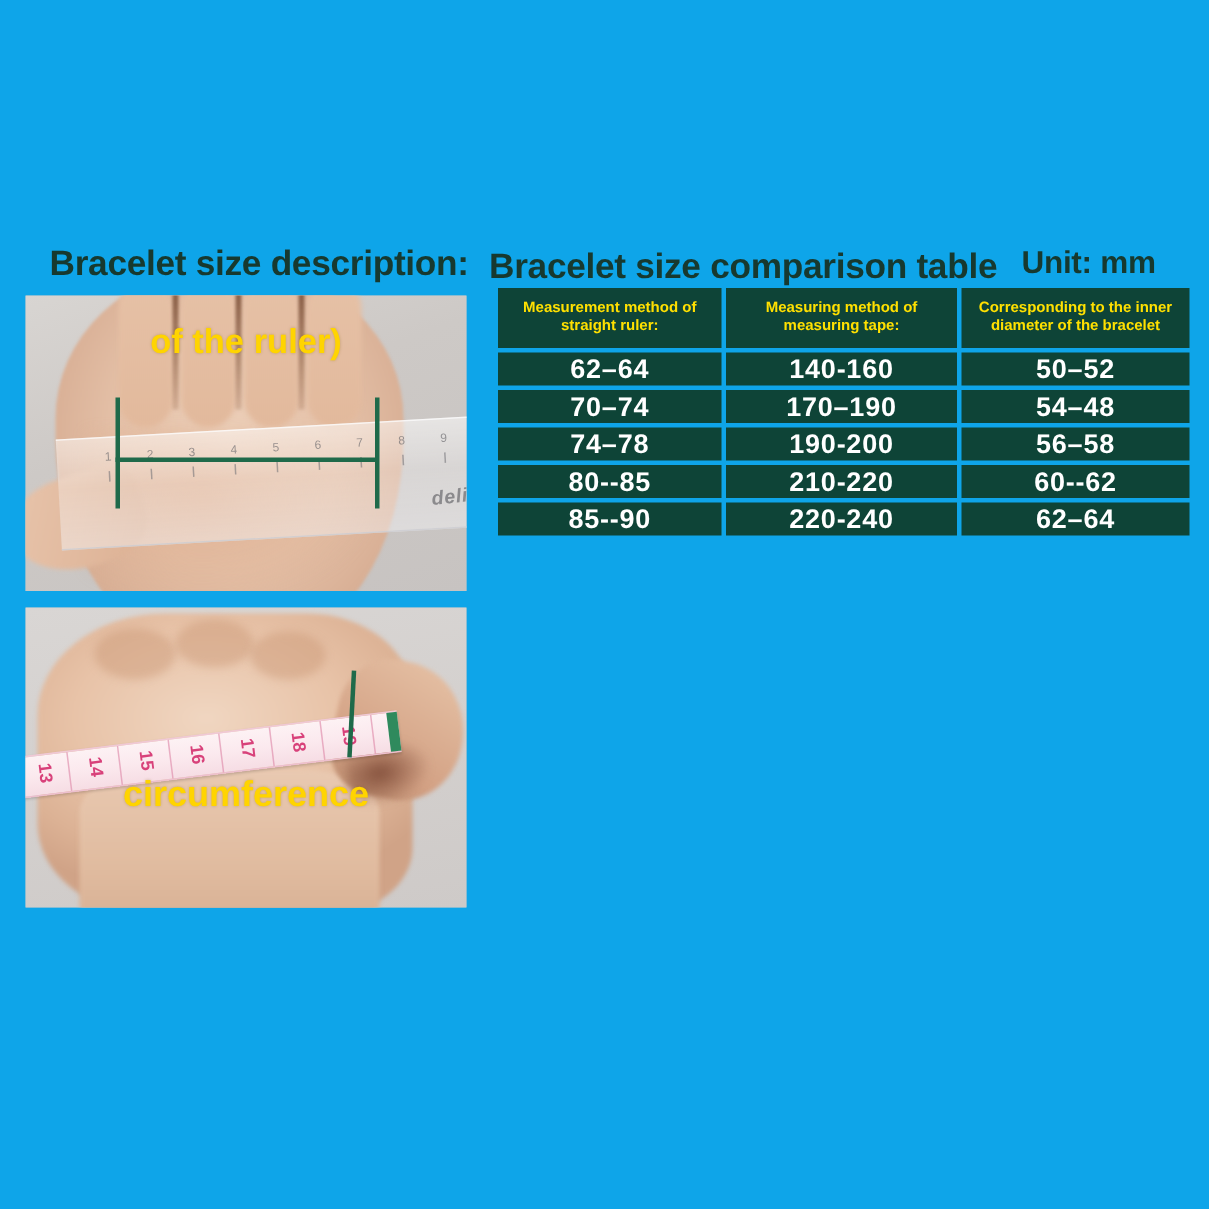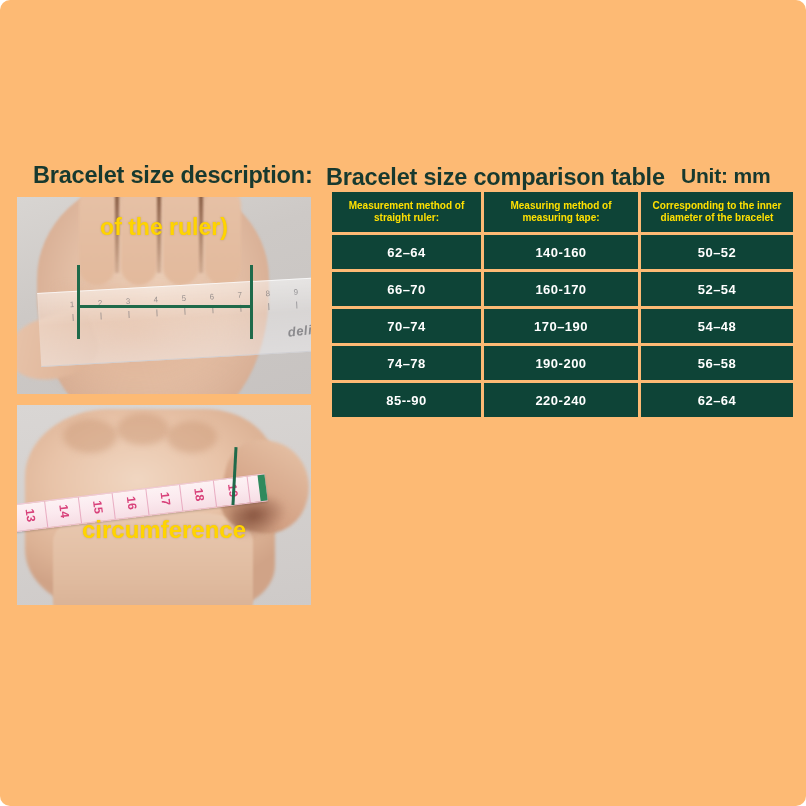--- a/index.html
+++ b/index.html
@@ -13,22 +13,21 @@
     position: relative;
     font-family: "Liberation Sans", sans-serif;
     overflow: hidden;
   }
 
   .stage {
     position: absolute;
     left: 0; top: 0;
     width: 806px;
     height: 806px;
-    background: #fdba74;
-    border-radius: 10px;
+    background: #0ea5e9;
   }
 
   
   .heading {
     position: absolute;
     color: #17392f;
     font-weight: bold;
     white-space: nowrap;
     letter-spacing: -0.2px;
   }
@@ -278,22 +277,22 @@
   }
   #size-table th {
     color: #ffe000;
     font-size: 10px;
     font-weight: bold;
     line-height: 1.18;
     height: 36px;
     padding: 2px 3px;
   }
   #size-table td {
-    height: 34px;
-    font-size: 13px;
+    height: 22px;
+    font-size: 18px;
     font-weight: bold;
     letter-spacing: .5px;
   }
   .col-a { width: 143px; }
   .col-b { width: 148px; margin-left: 19px; }
   .col-c { width: 146px; }
 </style>
 </head>
 <body>
 
@@ -397,35 +396,35 @@
         <th class="col-c">Corresponding to the inner diameter of the bracelet</th>
       </tr>
     </thead>
     <tbody>
       <tr>
         <td>62–64</td>
         <td>140-160</td>
         <td>50–52</td>
       </tr>
       <tr>
-        <td>66–70</td>
-        <td>160-170</td>
-        <td>52–54</td>
-      </tr>
-      <tr>
         <td>70–74</td>
         <td>170–190</td>
         <td>54–48</td>
       </tr>
       <tr>
         <td>74–78</td>
         <td>190-200</td>
         <td>56–58</td>
       </tr>
       <tr>
+        <td>80--85</td>
+        <td>210-220</td>
+        <td>60--62</td>
+      </tr>
+      <tr>
         <td>85--90</td>
         <td>220-240</td>
         <td>62–64</td>
       </tr>
     </tbody>
   </table>
 
 </div>
 
 </body></html>

